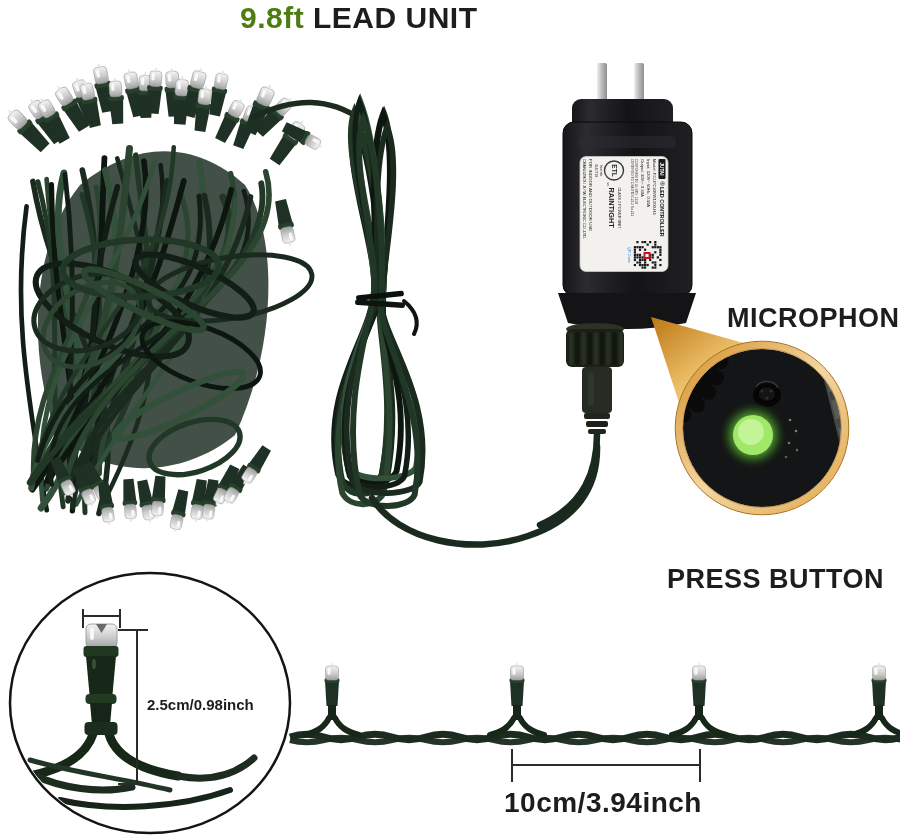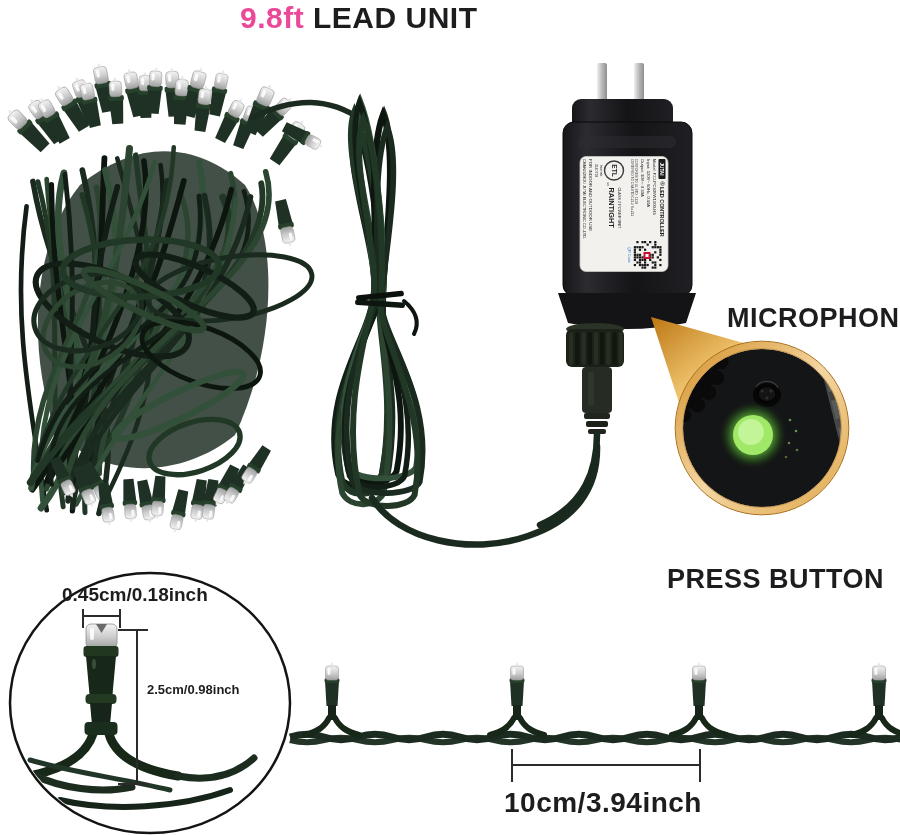--- a/index.html
+++ b/index.html
@@ -1,25 +1,25 @@
 <!DOCTYPE html>
 <html><head>
 <meta charset="utf-8">
 <style>
   html,body{margin:0;padding:0;background:#ffffff;}
   .canvas{position:relative;width:900px;height:835px;background:#ffffff;overflow:hidden;
           font-family:"Liberation Sans", sans-serif;color:#1d1d1f;}
   svg{position:absolute;left:0;top:0;font-family:"Liberation Sans", sans-serif;}
   .ovl{position:absolute;white-space:nowrap;font-weight:bold;color:#1d1d1f;}
   .title{left:240px;top:1px;font-size:30px;letter-spacing:.5px;}
-  .title .hl{color:#ec4899;}
+  .title .hl{color:#4d7c0f;}
   .mic{left:727px;top:303px;font-size:27px;letter-spacing:.5px;}
   .press{left:667px;top:516px;font-size:27px;letter-spacing:.5px;margin-top:48px;}
   .dimw{left:62px;top:584px;font-size:19px;}
-  .dimh{left:147px;top:682px;font-size:13px;}
+  .dimh{left:147px;top:696px;font-size:15px;}
   .dims{left:504px;top:787px;font-size:28px;letter-spacing:.5px;text-align:right;}
 </style>
 </head>
 <body>
 
 <div class="canvas">
 
 <svg id="scene" width="900" height="835" viewBox="0 0 900 835">
   <defs>
     <linearGradient id="tipGrad" x1="0" y1="0" x2="0" y2="1">
@@ -639,17 +639,16 @@
       <line x1="512" y1="765" x2="700" y2="765"></line>
       <line x1="512" y1="749" x2="512" y2="782"></line>
       <line x1="700" y1="749" x2="700" y2="782"></line>
     </g>
   </g>
 </svg>
 
 <div class="ovl title"><span class="hl">9.8ft</span><span> LEAD UNIT</span></div>
 <div class="ovl mic">MICROPHONE</div>
 <div class="ovl press">PRESS BUTTON</div>
-<div class="ovl dimw">0.45cm/0.18inch</div>
 <div class="ovl dimh">2.5cm/0.98inch</div>
 <div class="ovl dims">10cm/3.94inch</div>
 
 </div>
 
 </body></html>

